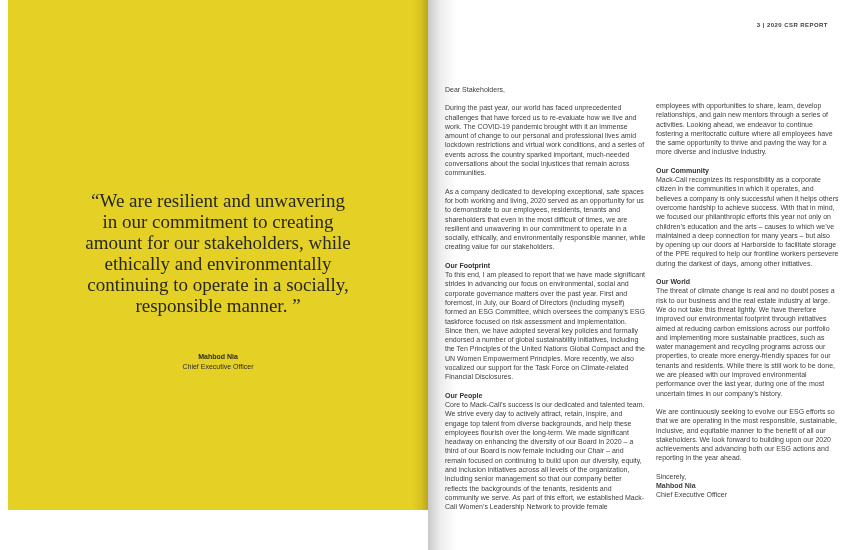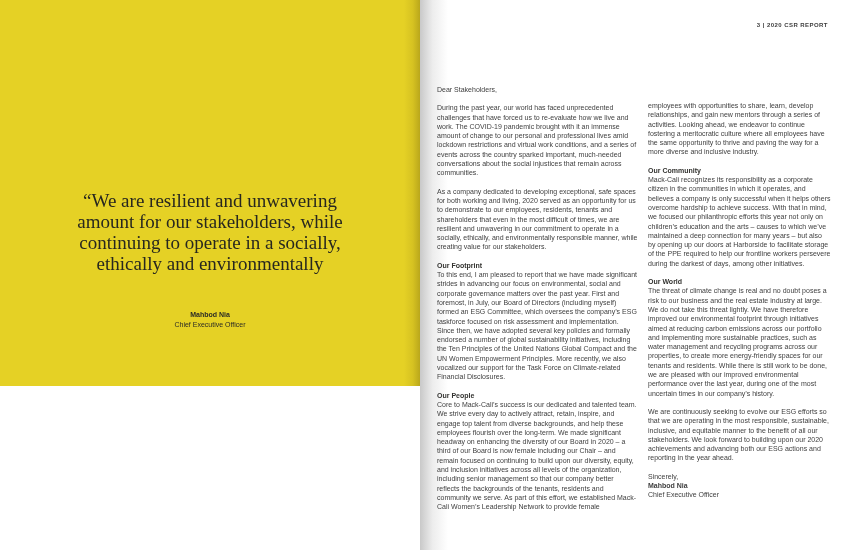--- a/index.html
+++ b/index.html
@@ -5,22 +5,23 @@
   html, body { margin:0; padding:0; }
   body {
     width:850px; height:550px; overflow:hidden; background:#ffffff;
     font-family:"Liberation Sans", sans-serif;
     -webkit-font-smoothing:antialiased;
   }
   .spread { position:relative; width:850px; height:550px; display:flex; }
 
   
   .page-left {
-    position:relative; flex:none; width:420px; height:386px;
+    position:relative; flex:none; width:420px; height:510px;
     background:#e5d125;
+    margin-left:8px;
   }
   .page-left .fold-dark {
     position:absolute; top:0; right:0; width:16px; height:100%;
     background:linear-gradient(to right, rgba(105,86,6,0) 0%, rgba(105,86,6,0.12) 55%, rgba(95,78,6,0.32) 100%);
     pointer-events:none;
   }
   .quote {
     margin:190px 30px 0; padding:0;
     text-align:center;
     font-family:"Liberation Serif", serif;
@@ -55,23 +56,25 @@
   .closing-name { font-weight:bold; }
 </style>
 </head>
 <body>
 
 <div class="spread">
 
   <section class="page-left" style="background: rgb(229, 209, 37);">
     <blockquote class="quote" id="quote-lines" style="color: rgb(39, 39, 31);">
         <div>“We are resilient and unwavering</div>
+        <div>in our commitment to creating</div>
         <div>amount for our stakeholders, while</div>
+        <div>ethically and environmentally</div>
         <div>continuing to operate in a socially,</div>
-        <div>ethically and environmentally</div>
+        <div>responsible manner. ”</div>
       </blockquote>
     <div class="attribution">
       <div class="attr-name">Mahbod Nia</div>
       <div class="attr-title">Chief Executive Officer</div>
     </div>
     <div class="fold-dark"></div>
   </section>
 
   <section class="page-right">
     <div class="fold-shadow"></div>

